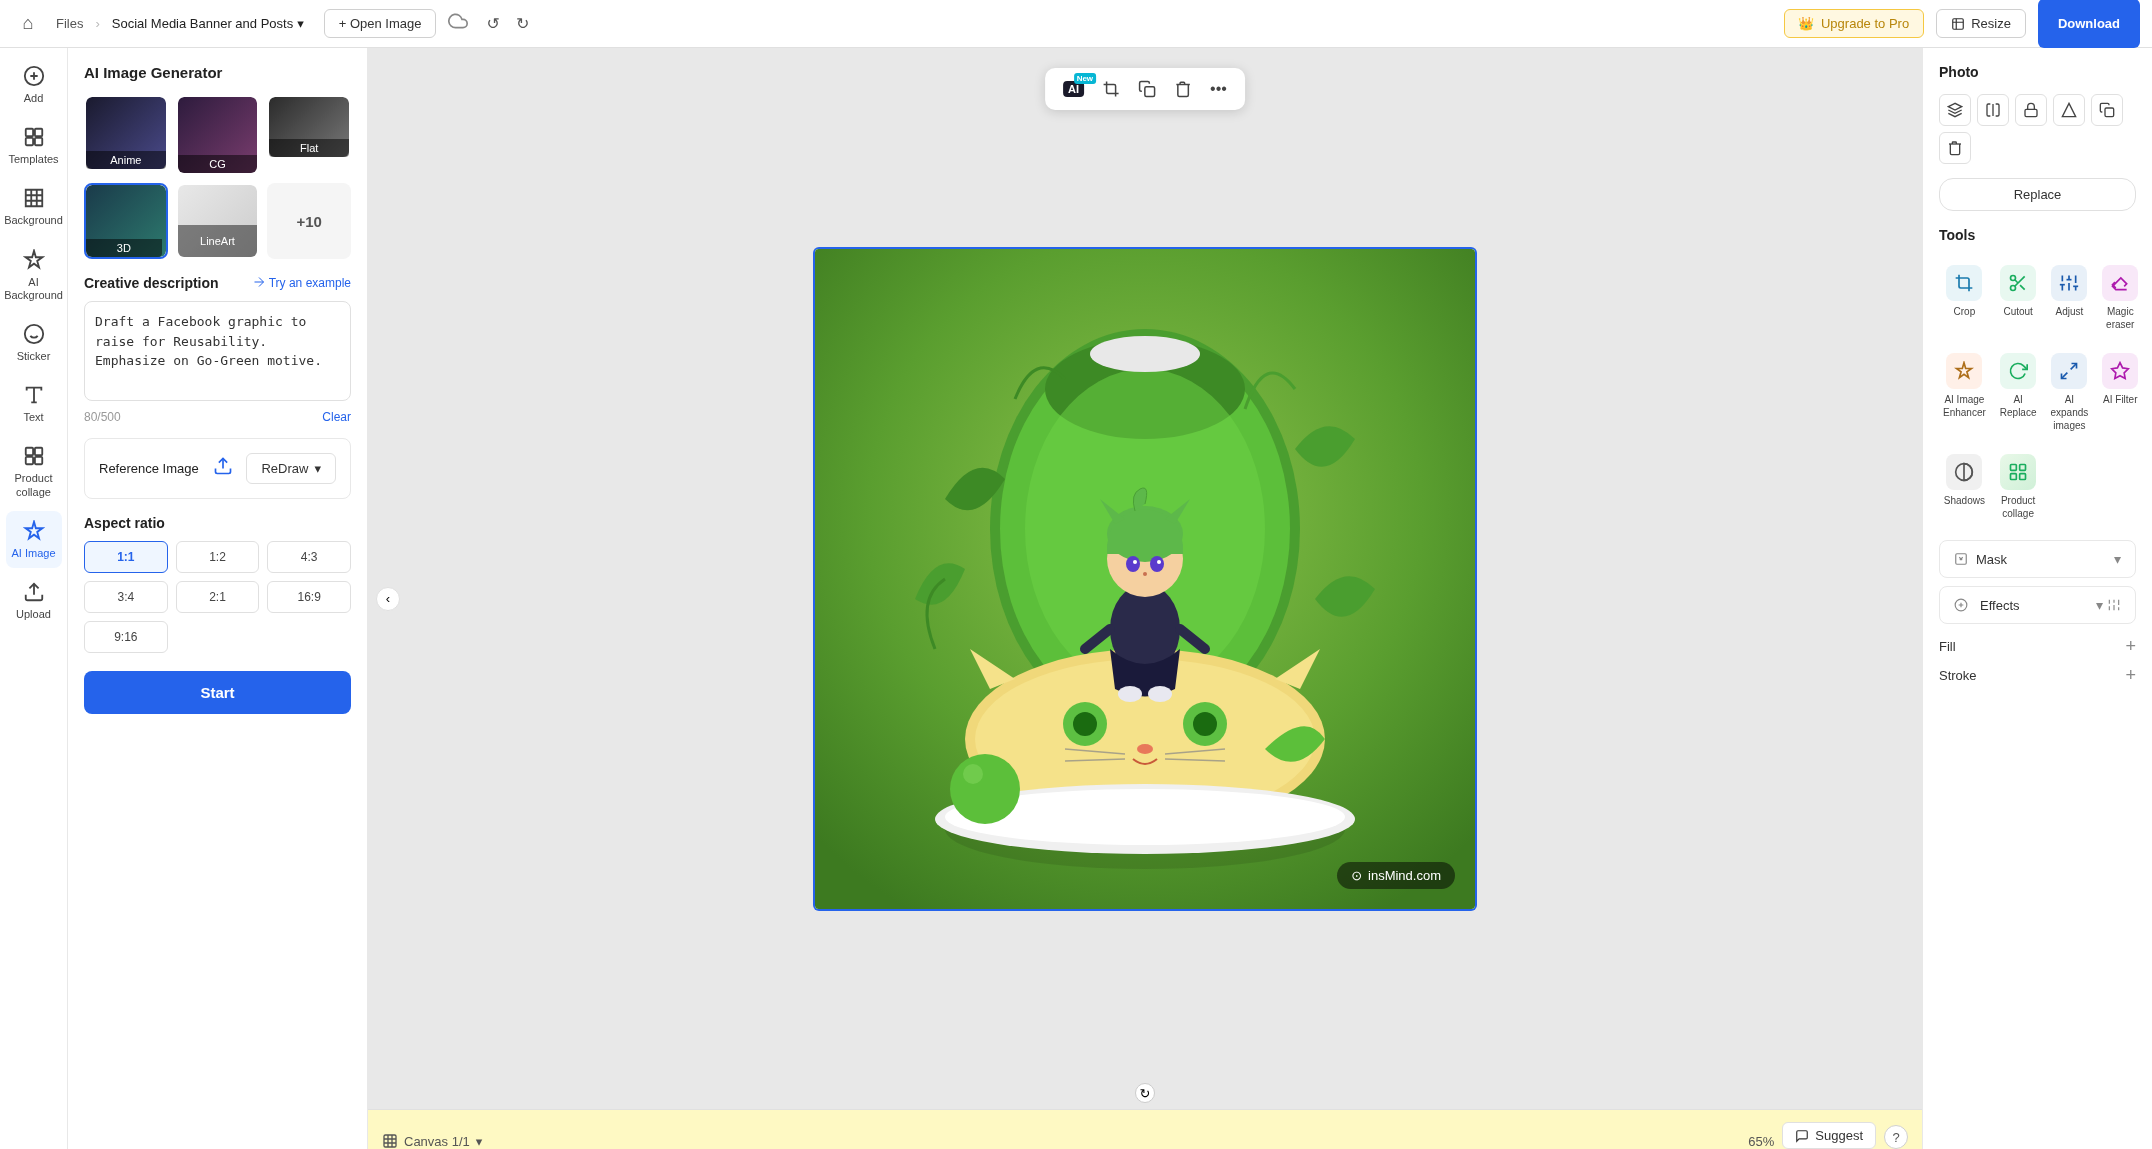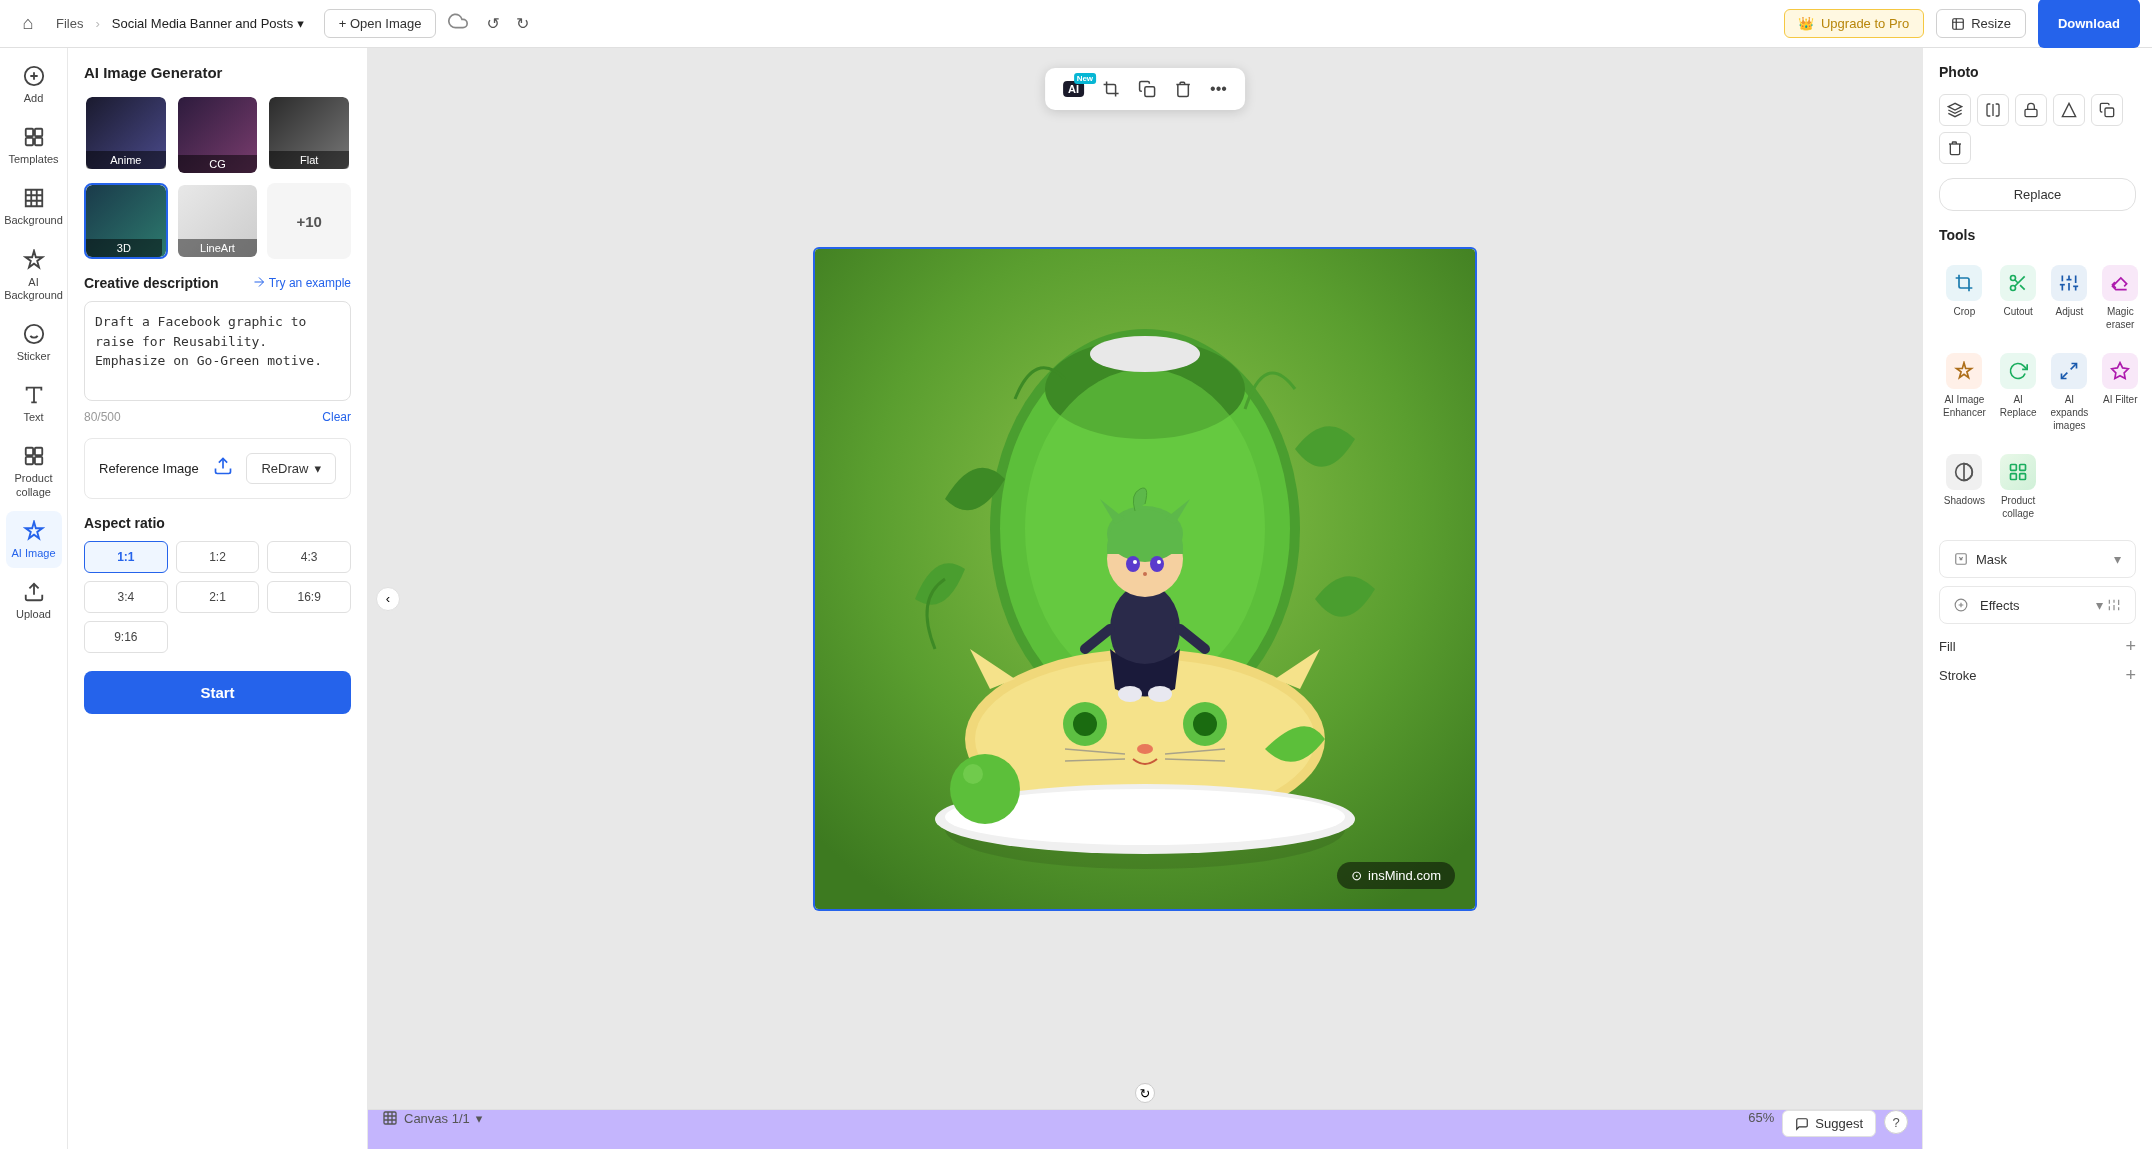--- a/index.html
+++ b/index.html
@@ -75,21 +75,21 @@
     .handle { position: absolute; width: 10px; height: 10px; background: #fff; border: 2px solid #2563eb; border-radius: 2px; }
     .handle.tl { top: -5px; left: -5px; }
     .handle.tm { top: -5px; left: 50%; transform: translateX(-50%); }
     .handle.tr { top: -5px; right: -5px; }
     .handle.ml { top: 50%; left: -5px; transform: translateY(-50%); }
     .handle.mr { top: 50%; right: -5px; transform: translateY(-50%); }
     .handle.bl { bottom: -5px; left: -5px; }
     .handle.bm { bottom: -5px; left: 50%; transform: translateX(-50%); }
     .handle.br { bottom: -5px; right: -5px; }
     .insmind-watermark { position: absolute; bottom: 20px; right: 20px; background: rgba(0,0,0,0.5); color: #fff; border-radius: 20px; padding: 6px 14px; font-size: 13px; display: flex; align-items: center; gap: 6px; }
-    .canvas-bottom-bar { height: 40px; background: #c4b5fd; border-top: 1px solid #e0e0e0; display: flex; align-items: flex-start; padding: 0 14px; gap: 8px; }
+    .canvas-bottom-bar { height: 40px; background: #fef9c3; border-top: 1px solid #e0e0e0; display: flex; align-items: flex-end; padding: 0 14px; gap: 8px; }
     .canvas-info { display: flex; align-items: center; gap: 6px; color: #555; font-size: 13px; }
     .canvas-spacer { flex: 1; }
     .zoom-info { color: #555; font-size: 13px; }
     .suggest-btn { display: flex; align-items: center; gap: 6px; border: 1px solid #e0e0e0; border-radius: 6px; padding: 5px 12px; cursor: pointer; color: #333; font-size: 13px; background: #fff; }
     .help-btn { width: 24px; height: 24px; border-radius: 50%; border: 1px solid #d0d0d0; background: #fff; display: flex; align-items: center; justify-content: center; cursor: pointer; font-size: 13px; color: #555; }
 
     
     .right-panel { width: 230px; background: #fff; border-left: 1px solid #e8e8e8; overflow-y: auto; padding: 16px; }
     .right-section-title { font-size: 14px; font-weight: 600; color: #222; margin-bottom: 14px; }
 
@@ -257,32 +257,32 @@
         <div style="width:100%;height:72px;background:linear-gradient(135deg,#1a1a2e,#4a4a8a);border-radius:6px;position:relative;">
           <div style="position:absolute;bottom:0;left:0;right:0;background:rgba(0,0,0,0.5);color:#fff;font-size:11px;text-align:center;padding:3px;border-radius:0 0 4px 4px;">Anime</div>
         </div>
       </div>
       <div class="style-thumb" style="border-color:transparent;">
         <div style="width:100%;height:76px;background:linear-gradient(135deg,#2d1b3d,#7a3d6e);border-radius:6px;position:relative;padding-left:38px;">
           <div style="position:absolute;bottom:0;left:0;right:0;background:rgba(0,0,0,0.5);color:#fff;font-size:11px;text-align:center;padding:3px;border-radius:0 0 4px 4px;">CG</div>
         </div>
       </div>
       <div class="style-thumb" style="border-color:transparent;">
-        <div style="width:100%;height:72px;background:linear-gradient(135deg,#2b2b2b,#777);border-radius:6px;position:relative;padding-left:24px;">
+        <div style="width:100%;height:60px;background:linear-gradient(135deg,#2b2b2b,#777);border-radius:6px;position:relative;padding-left:24px;">
           <div style="position:absolute;bottom:0;left:0;right:0;background:rgba(0,0,0,0.5);color:#fff;font-size:11px;text-align:center;padding:3px;border-radius:0 0 4px 4px;">Flat</div>
         </div>
       </div>
       <div class="style-thumb active" style="border:2px solid #2563eb;border-radius:8px;">
         <div style="width:100%;height:72px;background:linear-gradient(135deg,#1a3a4a,#2d7a6e);border-radius:6px;position:relative;">
           <div style="position:absolute;bottom:0;left:0;right:4px;background:rgba(0,0,0,0.5);color:#fff;font-size:11px;text-align:center;padding:3px;border-radius:0 0 4px 4px;">3D</div>
         </div>
       </div>
       <div class="style-thumb" style="border-color:transparent;">
         <div style="width:100%;height:72px;background:linear-gradient(135deg,#e8e8e8,#ccc);border-radius:6px;position:relative;">
-          <div style="position:absolute;bottom:0;left:0;right:0;background:rgba(0,0,0,0.45);color:#fff;font-size:11px;text-align:center;padding:3px;border-radius:0 0 4px 4px;">LineArt</div>
+          <div style="position:absolute;bottom:0;left:0;right:0;background:rgba(0,0,0,0.45);color:#fff;font-size:11px;text-align:center;padding:10px;border-radius:0 0 4px 4px;">LineArt</div>
         </div>
       </div>
       <div class="style-more">
         <span>+10</span>
       </div>
     </div>
 
     
     <div class="section-header">
       <span class="section-title">Creative description</span>

